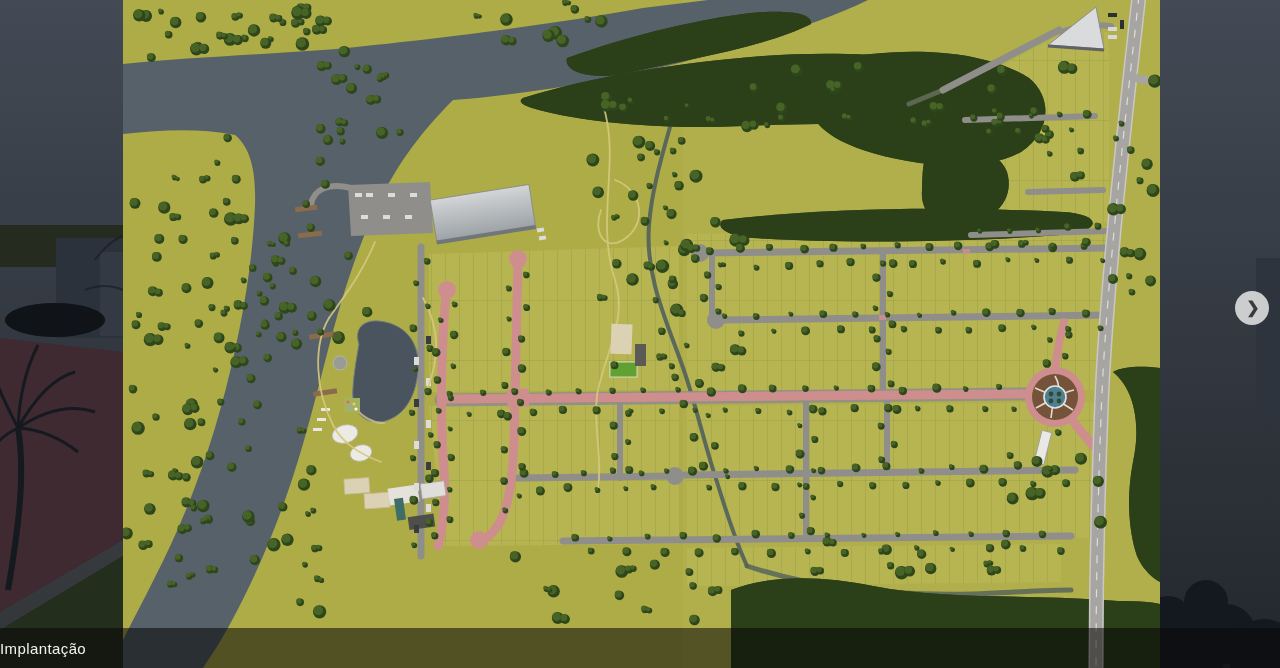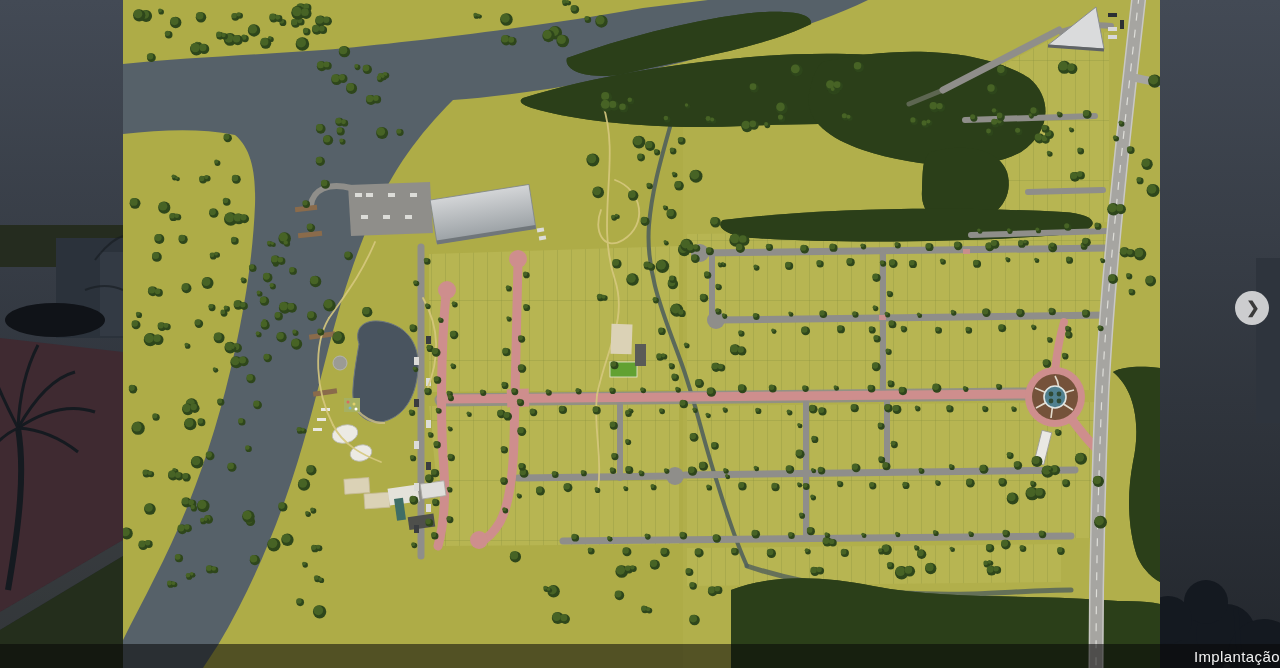--- a/index.html
+++ b/index.html
@@ -1,22 +1,22 @@
 <!DOCTYPE html>
 <html style="--bg_top: #424a55; --bg_bottom: #23272d; --overlay: rgba(8,8,8,0.55); --caption_text: #f2f2f2; --button_bg: rgba(238,238,238,0.82); --chevron: #3a3a3a; --grass: #aeac47; --grass_e: #b6b44f; --grass_light: #b7b552; --water: #566169; --creek: #51605b; --tree_dark: #2e461b; --tree_mid: #476325; --forest: #2b3f19; --road_gray: #8f8e8a; --road_light: #a6a5a1; --road_pink: #ce8e8d; --lake: #49545f; --mulch: #75523a; --fountain: #50808f; --roof_light: #d0d2d4; --roof_dark: #6e7478; --court_tan: #dbd2b6; --field_green: #61a132; --path_yellow: #d6c87e; --pier_brown: #8a6b4b;"><head>
 <meta charset="utf-8">
 <style>
   html,body{margin:0;padding:0;background:#000;}
   .stage{position:relative;width:1280px;height:668px;overflow:hidden;
          font-family:"Liberation Sans",sans-serif;}
   .backdrop{position:absolute;inset:0;}
   .photo{position:absolute;left:123px;top:0;width:1037px;height:668px;}
   .photo svg{display:block;width:100%;height:100%;}
-  .caption-bar{position:absolute;left:0;right:0;bottom:0;height:24px;
-    background:var(--overlay);display:flex;align-items:center;justify-content:flex-end;padding-left:44px;}
+  .caption-bar{position:absolute;left:0;right:0;bottom:0;height:40px;
+    background:var(--overlay);display:flex;align-items:center;justify-content:flex-start;}
   .caption-bar span{color:var(--caption_text);font-size:15px;letter-spacing:.4px;}
   .next{position:absolute;left:1235px;top:291px;width:34px;height:34px;border:none;
     border-radius:50%;background:var(--button_bg);cursor:pointer;
     display:flex;align-items:center;justify-content:center;padding:0;}
   .next span{color:var(--chevron);font-size:16px;font-weight:bold;line-height:1;
     transform:translateX(1px);}
   
   .f-grass{fill:var(--grass);}
   .f-grassE{fill:var(--grass_e);}
   .f-water{fill:var(--water);}

